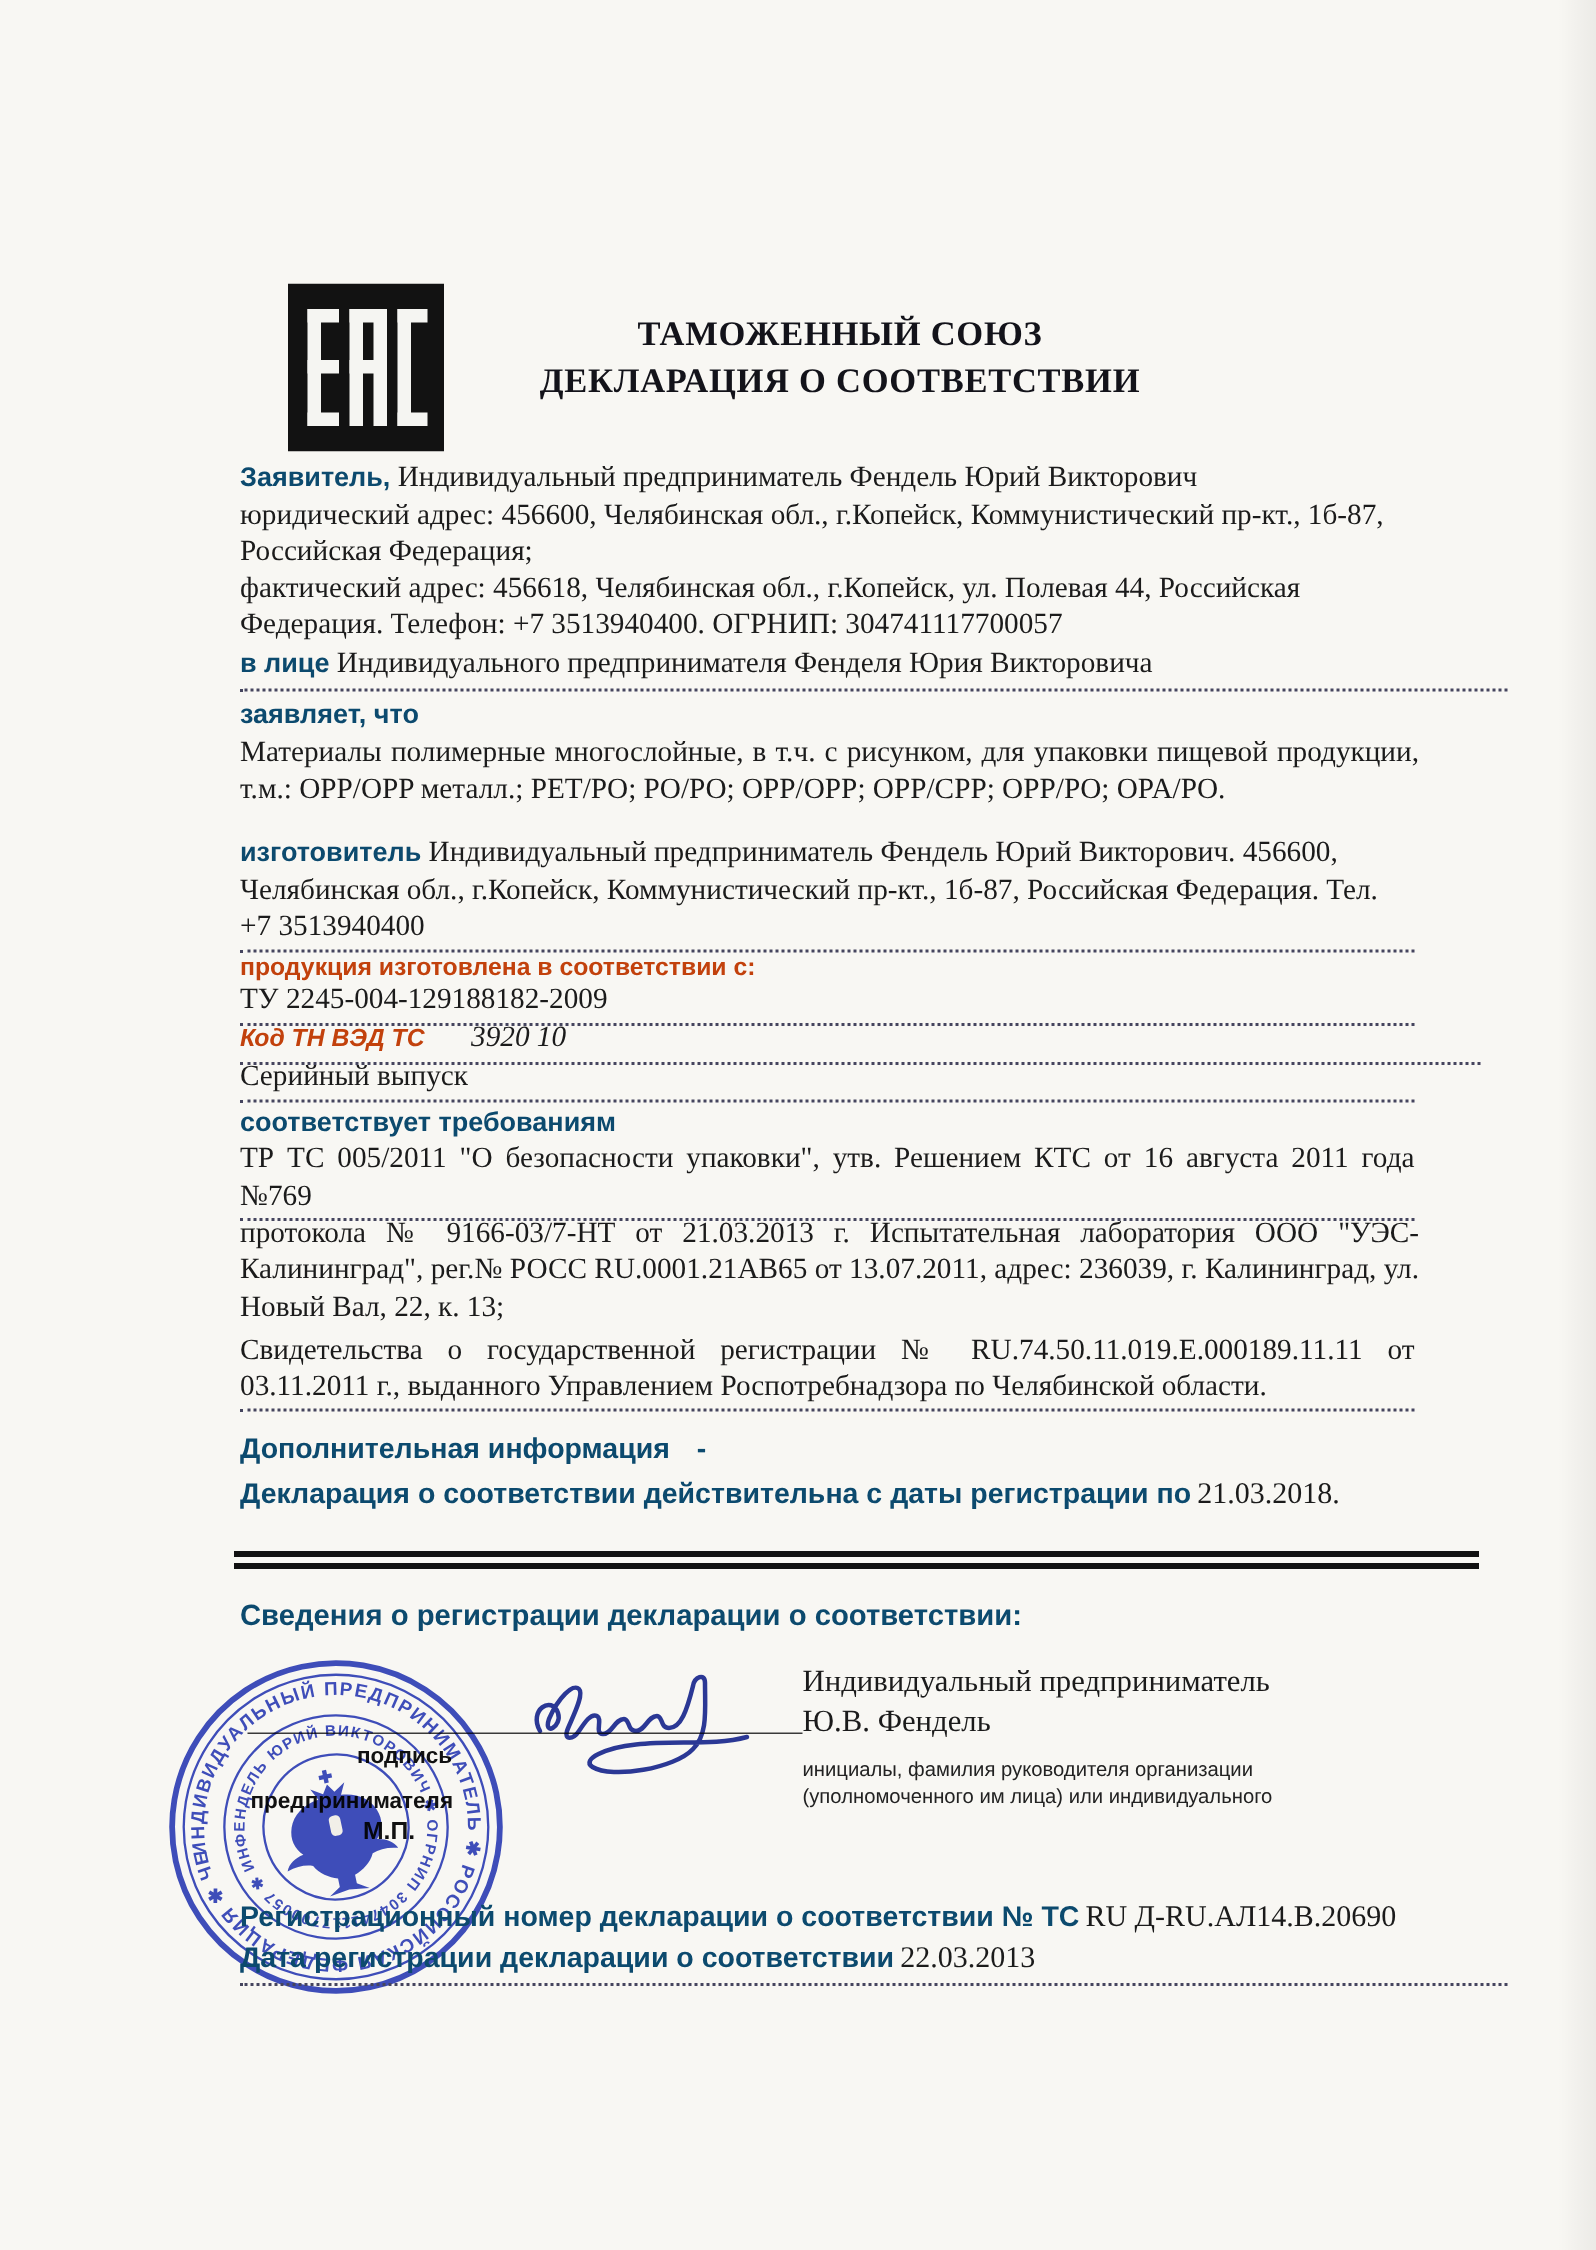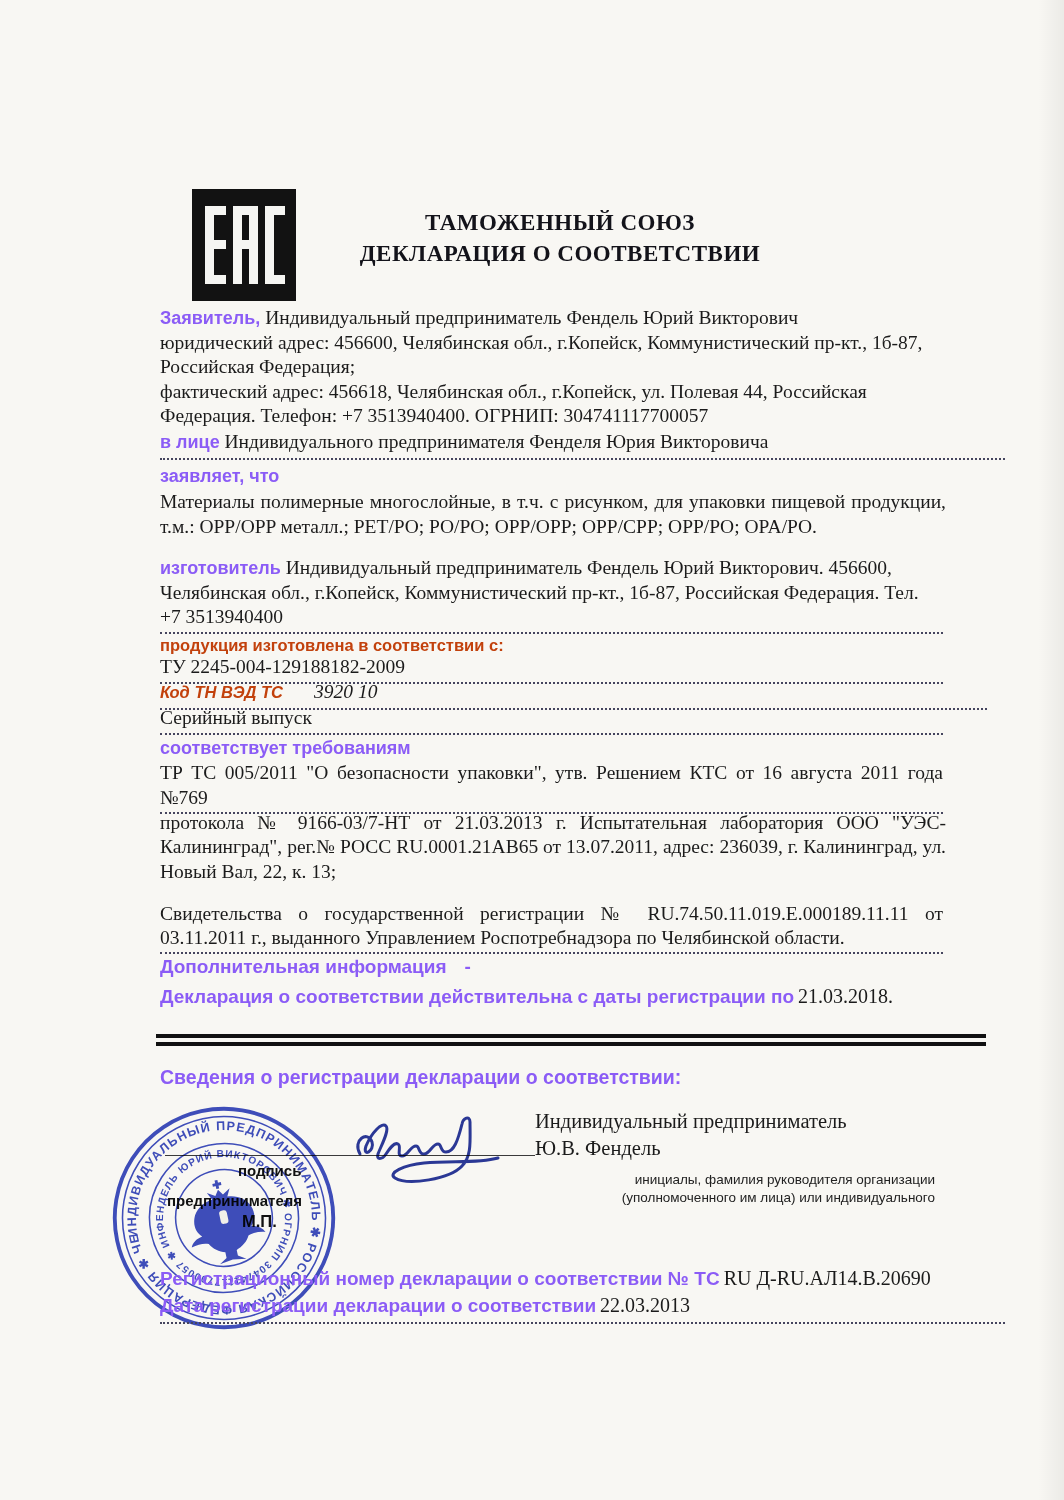--- a/index.html
+++ b/index.html
@@ -10,37 +10,37 @@
     color:#1b1b1b; overflow:hidden;
   }
   .page::after{ 
     content:""; position:absolute; top:0; right:0; width:26px; height:100%;
     background:linear-gradient(to right, rgba(0,0,0,0), rgba(0,0,0,0.05));
     pointer-events:none;
   }
   .abs{position:absolute;}
   .serif{font-family:"Liberation Serif", serif; font-size:19.5px; line-height:24.5px;}
   .sans-b{font-family:"Liberation Sans", sans-serif; font-weight:bold; color:#111;}
-  .lbl{font-family:"Liberation Sans", sans-serif; font-weight:bold; font-size:18px; color:#8b5cf6;}
+  .lbl{font-family:"Liberation Sans", sans-serif; font-weight:bold; font-size:18px; color:#0c4a6e;}
   .lbl-sm{font-family:"Liberation Sans", sans-serif; font-weight:bold; font-size:16.5px; color:#c2410c;}
   .just{text-align:justify;}
   .dotted{border-bottom:2px dotted #45455e;}
   
   .eac{left:192px; top:189px; width:104px; height:112px;}
   
   .doc-title{
     left:320px; top:207px; width:480px; text-align:center;
     font-weight:bold; font-size:23px; line-height:31px; letter-spacing:.5px; color:#13131a;
   }
   .sec{left:160px; width:786px;}
   .w-std{width:783px;} .w-long{width:845px;} .w-tn{width:827px;font-style:italic;}
   .thick-rule{left:156px; top:1034px; width:830px;}
   .thick-rule .bar{height:4px; background:#111;}
   .thick-rule .gap{height:4px;}
-  .cap{font-family:"Liberation Sans", sans-serif; font-size:13.5px; line-height:17.5px; color:#222;text-align:right;}
+  .cap{font-family:"Liberation Sans", sans-serif; font-size:13.5px; line-height:17.5px; color:#222;}
   .sign-line{left:165px; top:1155px; width:370px; border-top:1.6px solid #3a3a3a;}
   .stamp-wrap{left:108px; top:1102px; width:232px; height:232px; transform:rotate(-12deg); opacity:.9; mix-blend-mode:multiply;}
   .sig-wrap{left:338px; top:1096px; width:202px; height:102px; mix-blend-mode:multiply;}
   .nowrap{white-space:nowrap;}
 </style>
 </head>
 <body>
 
 <div class="page">
 
@@ -102,21 +102,21 @@
 
   <div class="abs sec serif dotted w-std" style="top:706px; padding-bottom:2px;">Серийный выпуск</div>
 
   <div class="abs sec" style="top:738px;">
     <div class="lbl">соответствует требованиям</div>
     <div class="serif just dotted w-std" style="margin-top:2px; padding-bottom:2px;">ТР ТС 005/2011 "О безопасности упаковки", утв. Решением КТС от 16 августа 2011 года №769</div>
   </div>
 
   <div class="abs sec" style="top:808px;">
     <div class="serif just" style="margin-top:3px; line-height:24.3px;">протокола № 9166-03/7-НТ от 21.03.2013 г. Испытательная лаборатория ООО "УЭС-Калининград", рег.№ РОСС RU.0001.21АВ65 от 13.07.2011, адрес: 236039, г. Калининград, ул. Новый Вал, 22, к. 13;</div>
-    <div class="serif just dotted w-std" style="margin-top:18px; line-height:24.3px; padding-bottom:2px;">Свидетельства о государственной регистрации № RU.74.50.11.019.Е.000189.11.11 от 03.11.2011 г., выданного Управлением Роспотребнадзора по Челябинской области.</div>
+    <div class="serif just dotted w-std" style="margin-top:5px; line-height:24.3px; padding-bottom:2px;">Свидетельства о государственной регистрации № RU.74.50.11.019.Е.000189.11.11 от 03.11.2011 г., выданного Управлением Роспотребнадзора по Челябинской области.</div>
   </div>
 
   <div class="abs sec" style="top:956px;">
     <span class="lbl" style="font-size:19px;">Дополнительная информация</span>
     <span class="lbl" style="font-size:19px; margin-left:14px;">-</span>
   </div>
 
   <div class="abs sec" style="top:984px;">
     <span class="lbl" style="font-size:19px;">Декларация о соответствии действительна с даты регистрации по</span>
     <span class="serif" style="font-size:20px;">21.03.2018.</span>

